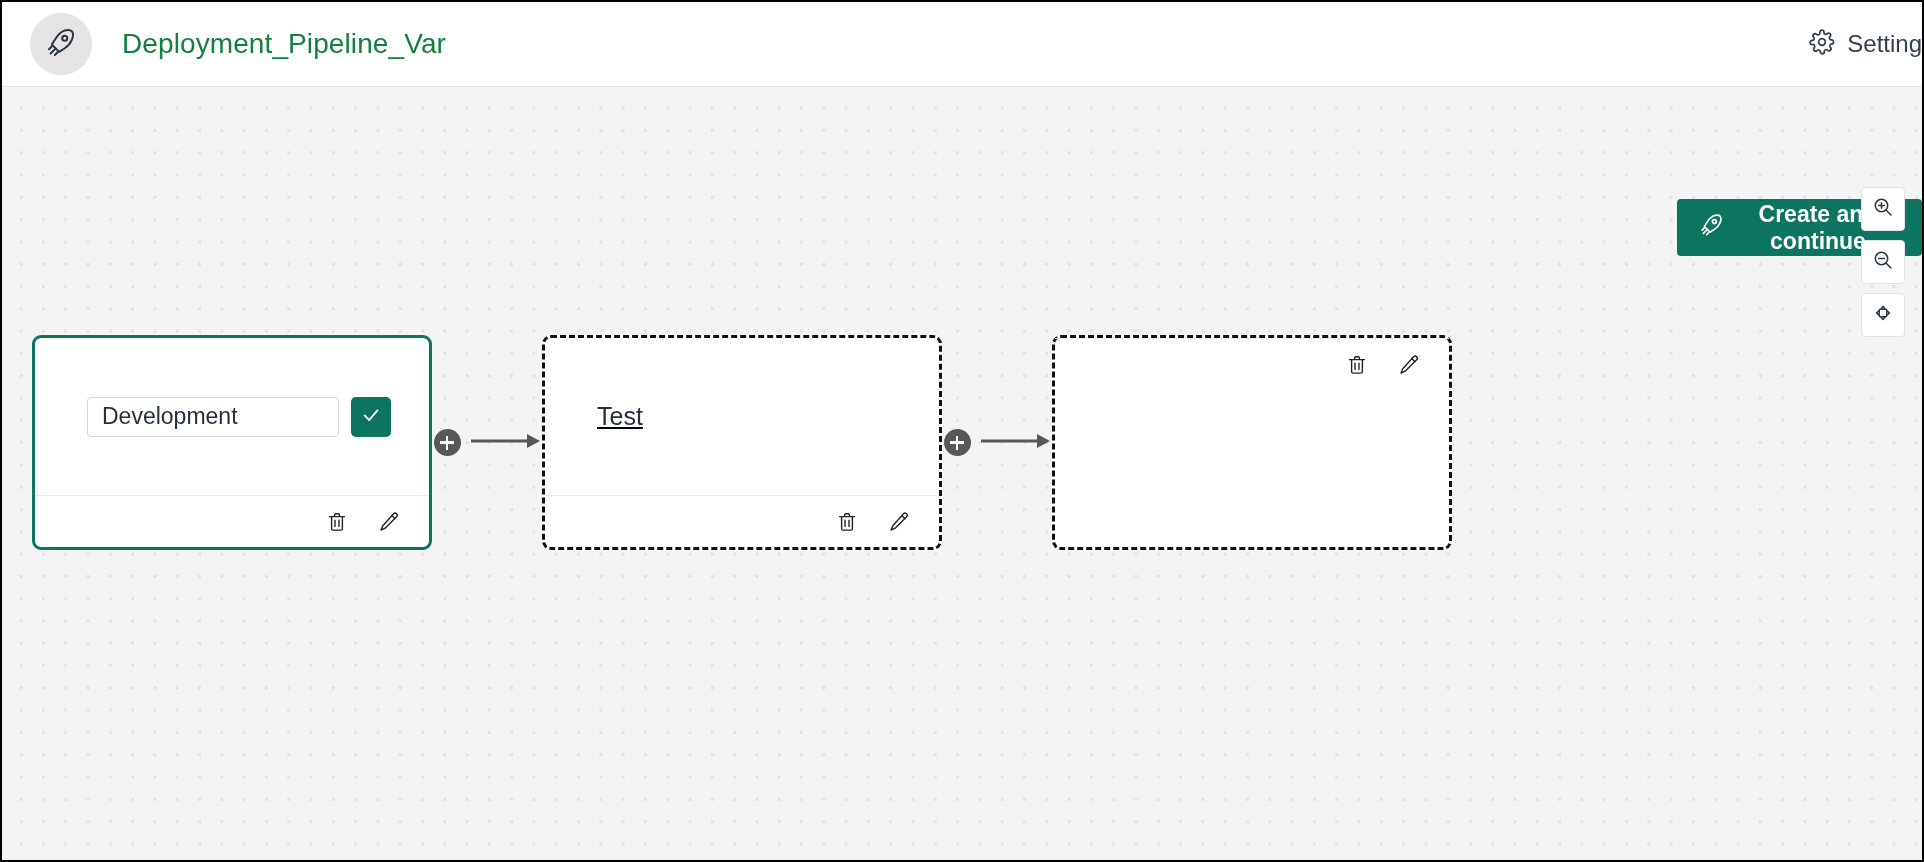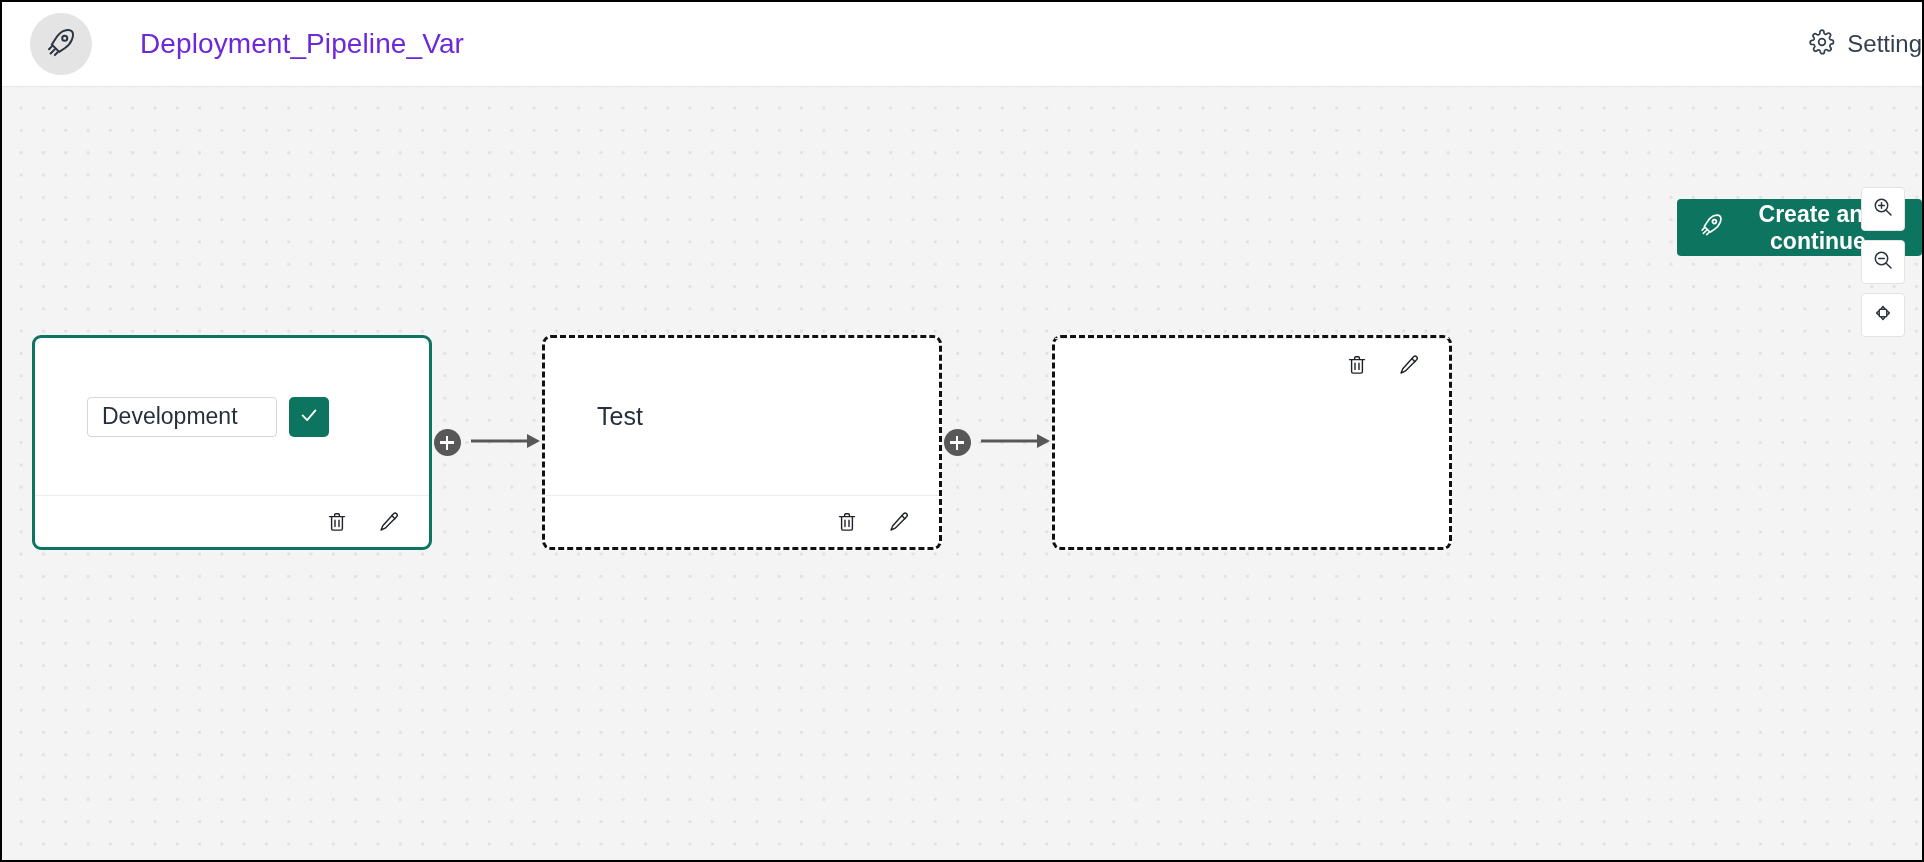--- a/index.html
+++ b/index.html
@@ -38,23 +38,23 @@
     height: 62px;
     border-radius: 50%;
     background: #e4e4e4;
     display: flex;
     align-items: center;
     justify-content: center;
     flex: 0 0 auto;
   }
 
   .app-title {
-    margin-left: 48px;
+    margin-left: 30px;
     font-size: 28px;
-    color: #6d28d9;
+    color: #15803d;
     letter-spacing: .1px;
     white-space: nowrap;
   }
 
   .header-right {
     position: absolute;
     right: -12px;
     top: 50%;
     transform: translateY(-50%);
     display: flex;
@@ -138,20 +138,21 @@
     background: #ffffff;
     border-radius: 9px;
     display: flex;
     flex-direction: column;
   }
   .stage-card.selected {
     border: 3px solid #0d7460;
   }
   .stage-card.draft {
     border: 3px dashed #111111;
+    text-decoration: underline;
   }
 
   .stage-body {
     flex: 1;
     display: flex;
     align-items: center;
     padding: 0 52px;
   }
 
   .stage-name-text {
@@ -159,21 +160,21 @@
     color: #25303b;
   }
 
   .name-edit-row {
     display: flex;
     align-items: center;
     gap: 12px;
   }
 
   .name-input {
-    width: 190px;
+    width: 252px;
     height: 40px;
     padding: 0 14px;
     font-size: 23px;
     color: #25303b;
     font-family: "Liberation Sans", sans-serif;
     background: #ffffff;
     border: 1px solid #d6d6d6;
     border-radius: 4px;
     outline: none;
   }

